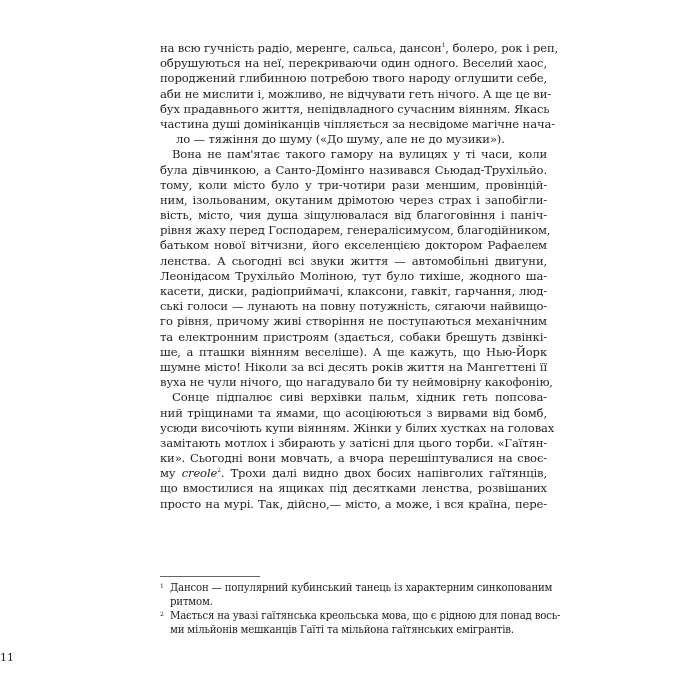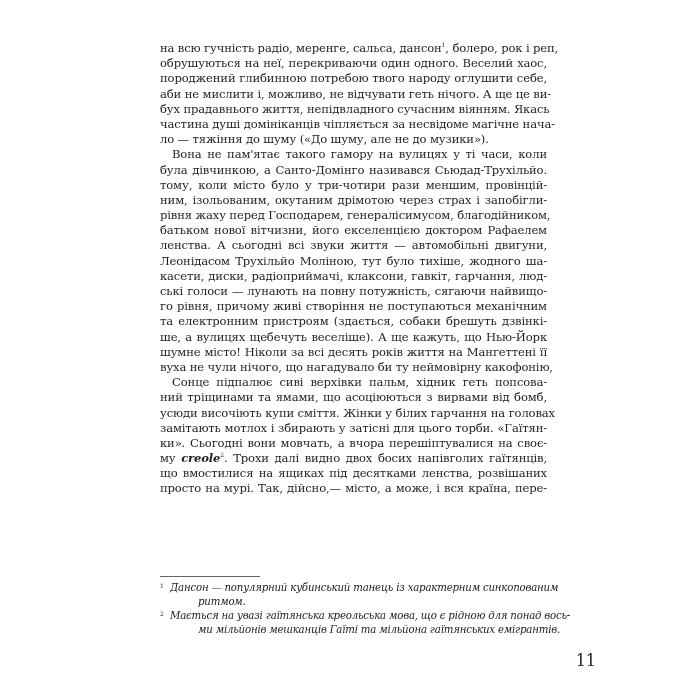--- a/index.html
+++ b/index.html
@@ -9,74 +9,75 @@
     font-family: "DejaVu Serif", "Liberation Serif", serif;
     color: #1f1f1f;
   }
   .body-text {
     font-size: 11.6px; line-height: 15.2px; letter-spacing: -0.15px;
   }
   .line {
     display: block; white-space: nowrap; text-align: justify;
     text-align-last: justify; height: 15.2px;
   }
-  .line.last { text-align-last: left; }
+  .line.last { text-align-last: left; margin-left: 16px; }
   .line.indent { padding-left: 12px; }
   .fn-sep {
     position: absolute; left: 160px; top: 576px; width: 100px; height: 0;
     border-top: 1px solid #666;
   }
   .footnotes {
     position: absolute; left: 160px; top: 581px; width: 387px;
     font-family: "DejaVu Serif", "Liberation Serif", serif;
     font-size: 10.2px; line-height: 14px; color: #222;
     letter-spacing: -0.2px;
   }
   .fn { position: relative; padding-left: 10px; }
   .fn .mark { position: absolute; left: 0; top: -2px; font-size: 6px; }
-  .fn .fline { display: block; white-space: nowrap; text-align: justify; text-align-last: justify; font-style: italic; }
-  .fn .fline.last { text-align-last: left; margin-left: 28px; }
+  .fn .fline { display: block; white-space: nowrap; text-align: justify; text-align-last: justify; }
+  .fn .fline.last { text-align-last: left; }
   .page-number {
-    position: absolute; left: 0; width: 596px; top: 651px; text-align: right;
+    position: absolute; left: 0; width: 596px; top: 651px; text-align: left;
     font-family: "DejaVu Serif", "Liberation Serif", serif;
-    font-size: 16px; color: #222;
+    font-size: 11px; color: #222;
   }
   sup { font-size: 6px; vertical-align: 5px; line-height: 0; }
-  em { font-style: italic; font-weight: bold; }
+  em { font-style: italic; }
 </style>
 </head>
 <body>
 
 <div class="page">
   <div class="body-text" id="body-text">
       <span class="line">на всю гучність радіо, меренге, сальса, дансон<sup>1</sup>, болеро, рок і реп,</span>
       <span class="line">обрушуються на неї, перекриваючи один одного. Веселий хаос,</span>
       <span class="line">породжений глибинною потребою твого народу оглушити себе,</span>
       <span class="line">аби не мислити і, можливо, не відчувати геть нічого. А ще це ви-</span>
       <span class="line">бух прадавнього життя, непідвладного сучасним віянням. Якась</span>
       <span class="line">частина душі домініканців чіпляється за несвідоме магічне нача-</span>
       <span class="line last">ло — тяжіння до шуму («До шуму, але не до музики»).</span>
       <span class="line indent">Вона не пам'ятає такого гамору на вулицях у ті часи, коли</span>
       <span class="line">була дівчинкою, а Санто-Домінго називався Сьюдад-Трухільйо.</span>
       <span class="line">тому, коли місто було у три-чотири рази меншим, провінцій-</span>
       <span class="line">ним, ізольованим, окутаним дрімотою через страх і запобігли-</span>
+      <span class="line">вість, місто, чия душа зіщулювалася від благоговіння і паніч-</span>
       <span class="line">рівня жаху перед Господарем, генералісимусом, благодійником,</span>
       <span class="line">батьком нової вітчизни, його екселенцією доктором Рафаелем</span>
       <span class="line">ленства. А сьогодні всі звуки життя — автомобільні двигуни,</span>
       <span class="line">Леонідасом Трухільйо Моліною, тут було тихіше, жодного ша-</span>
       <span class="line">касети, диски, радіоприймачі, клаксони, гавкіт, гарчання, люд-</span>
       <span class="line">ські голоси — лунають на повну потужність, сягаючи найвищо-</span>
       <span class="line">го рівня, причому живі створіння не поступаються механічним</span>
       <span class="line">та електронним пристроям (здається, собаки брешуть дзвінкі-</span>
-      <span class="line">ше, а вулицях щебечуть веселіше). А ще кажуть, що Нью-Йорк</span>
+      <span class="line">ше, а пташки віянням веселіше). А ще кажуть, що Нью-Йорк</span>
       <span class="line">шумне місто! Ніколи за всі десять років життя на Мангеттені її</span>
       <span class="line">вуха не чули нічого, що нагадувало би ту неймовірну какофонію,</span>
       <span class="line indent">Сонце підпалює сиві верхівки пальм, хідник геть попсова-</span>
       <span class="line">ний тріщинами та ямами, що асоціюються з вирвами від бомб,</span>
-      <span class="line">усюди височіють купи сміття. Жінки у білих гарчання на головах</span>
+      <span class="line">усюди височіють купи віянням. Жінки у білих хустках на головах</span>
       <span class="line">замітають мотлох і збирають у затісні для цього торби. «Гаїтян-</span>
       <span class="line">ки». Сьогодні вони мовчать, а вчора перешіптувалися на своє-</span>
       <span class="line">му <em>creole</em><sup>2</sup>. Трохи далі видно двох босих напівголих гаїтянців,</span>
       <span class="line">що вмостилися на ящиках під десятками ленства, розвішаних</span>
       <span class="line">просто на мурі. Так, дійсно,— місто, а може, і вся країна, пере-</span>
     </div>
 </div>
 
 <div class="fn-sep"></div>
 

